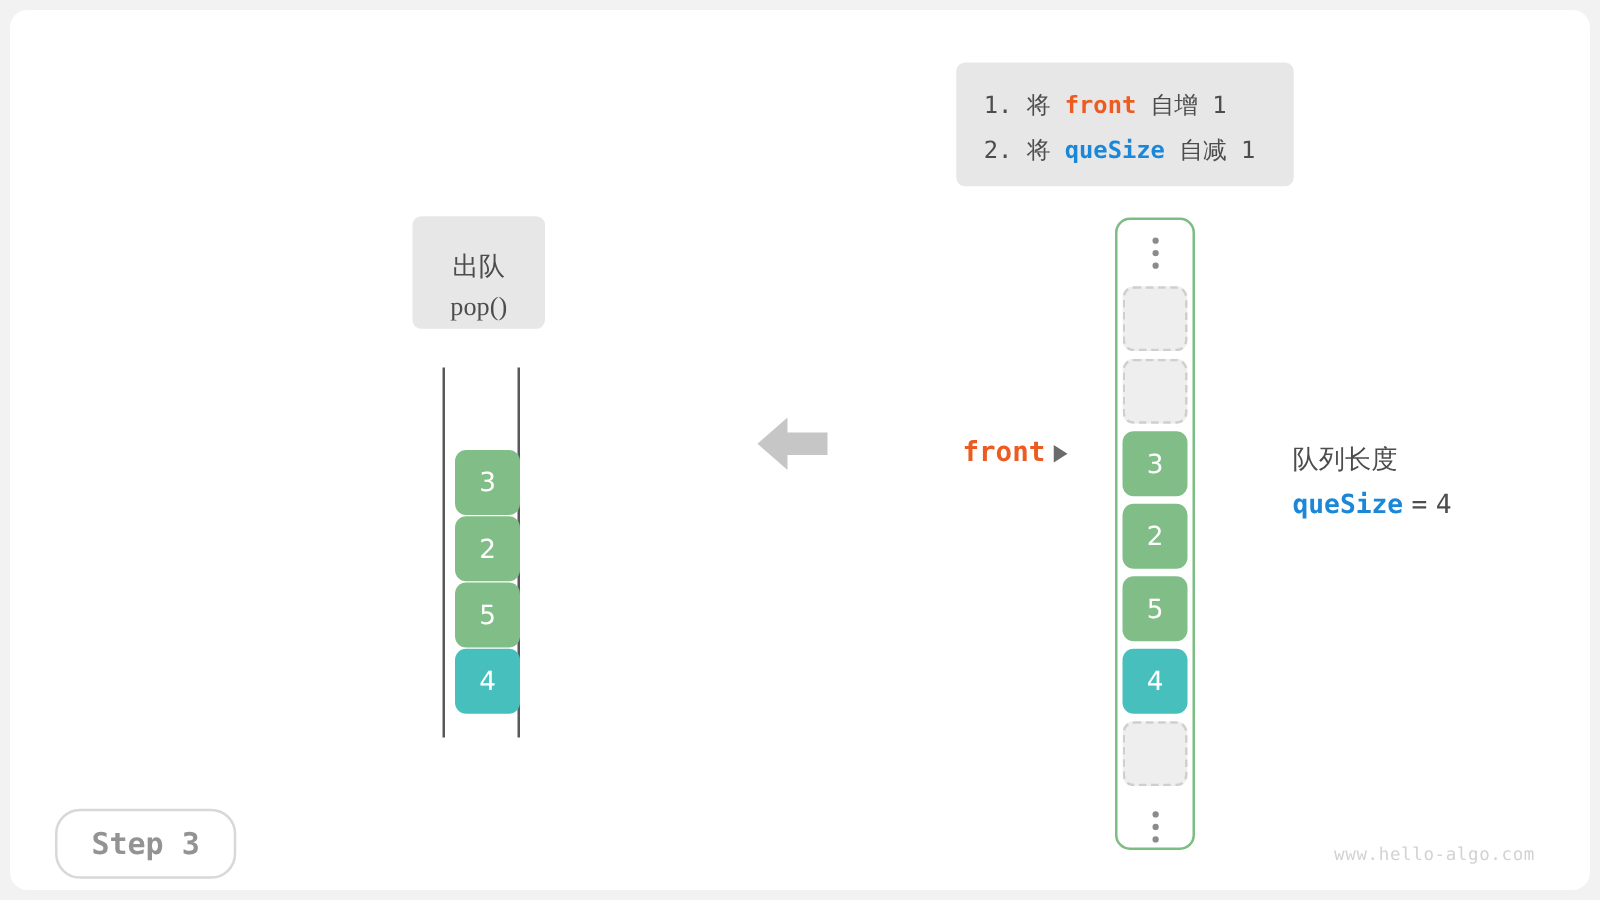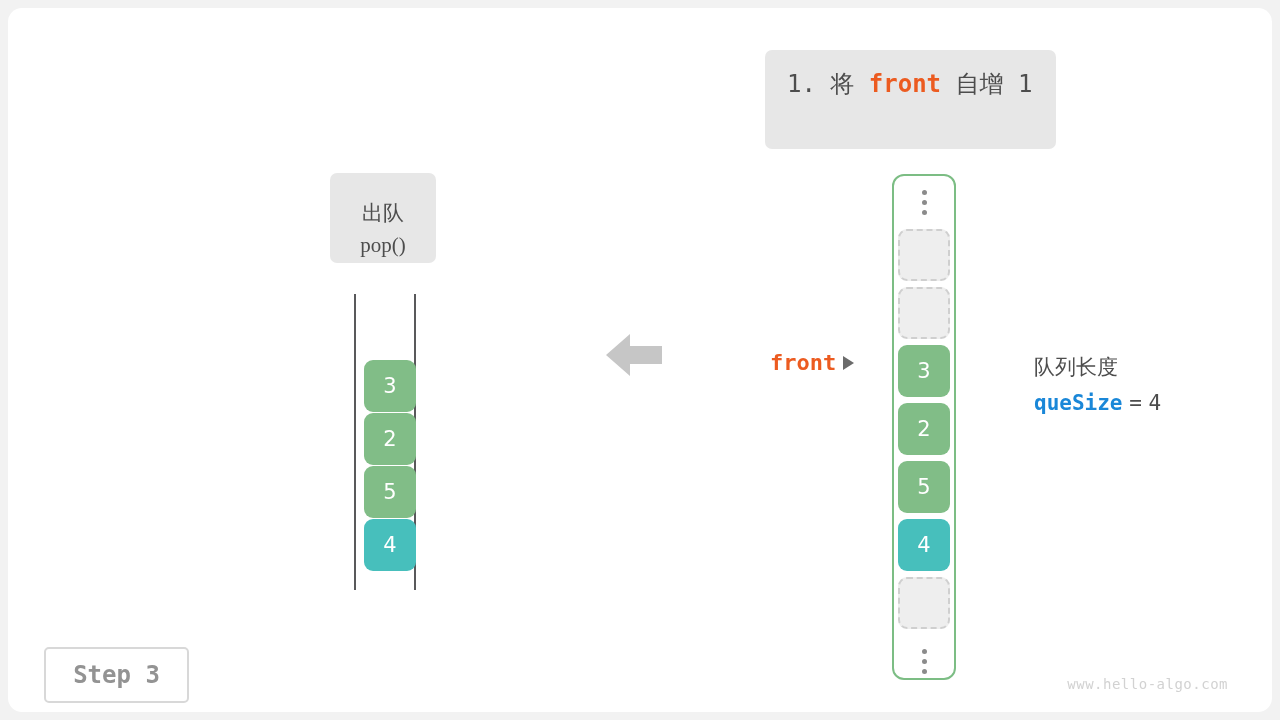--- a/index.html
+++ b/index.html
@@ -34,25 +34,25 @@
     position: absolute;
     background: #e7e7e7;
     border-radius: 7px;
     box-sizing: border-box;
   }
 
   
   #op-note {
     left: 757px;
     top: 42px;
-    width: 291px;
+    width: 270px;
     height: 99px;
     padding: 16px 22px 0 22px;
     font-family: "DejaVu Sans Mono", monospace;
-    font-size: 24px;
+    font-size: 19px;
     line-height: 36px;
     color: #4d4d4d;
     white-space: nowrap;
   }
   .kw-front { color: #ec5b20; font-weight: bold; }
   .kw-quesize { color: #1a87d8; font-weight: bold; }
 
   
   #pop-label {
     left: 322px;
@@ -210,21 +210,21 @@
   }
 
   
   #step-badge {
     position: absolute;
     left: 36px;
     top: 639px;
     width: 145px;
     height: 56px;
     border: 2px solid #d8d8d8;
-    border-radius: 5px;
+    border-radius: 20px;
     box-sizing: border-box;
     display: flex;
     align-items: center;
     justify-content: center;
     font-family: "DejaVu Sans Mono", monospace;
     font-size: 24px;
     font-weight: bold;
     color: #939393;
     background: #ffffff;
   }
@@ -245,20 +245,26 @@
 
 <div id="canvas">
   <div id="sheet">
 
     <div class="greybox" id="op-note">
       <div>
         <span>1.</span>
         <span>将</span>
         <span class="kw-front">front</span>
         <span>自增 1</span>
+      </div>
+      <div>
+        <span>2.</span>
+        <span>将</span>
+        <span class="kw-quesize">queSize</span>
+        <span>自减 1</span>
       </div>
     </div>
 
     <div class="greybox" id="pop-label">
       <div>出队</div>
       <div class="mono">pop()</div>
     </div>
 
     <div id="left-array">
       <div class="rail l"></div>

